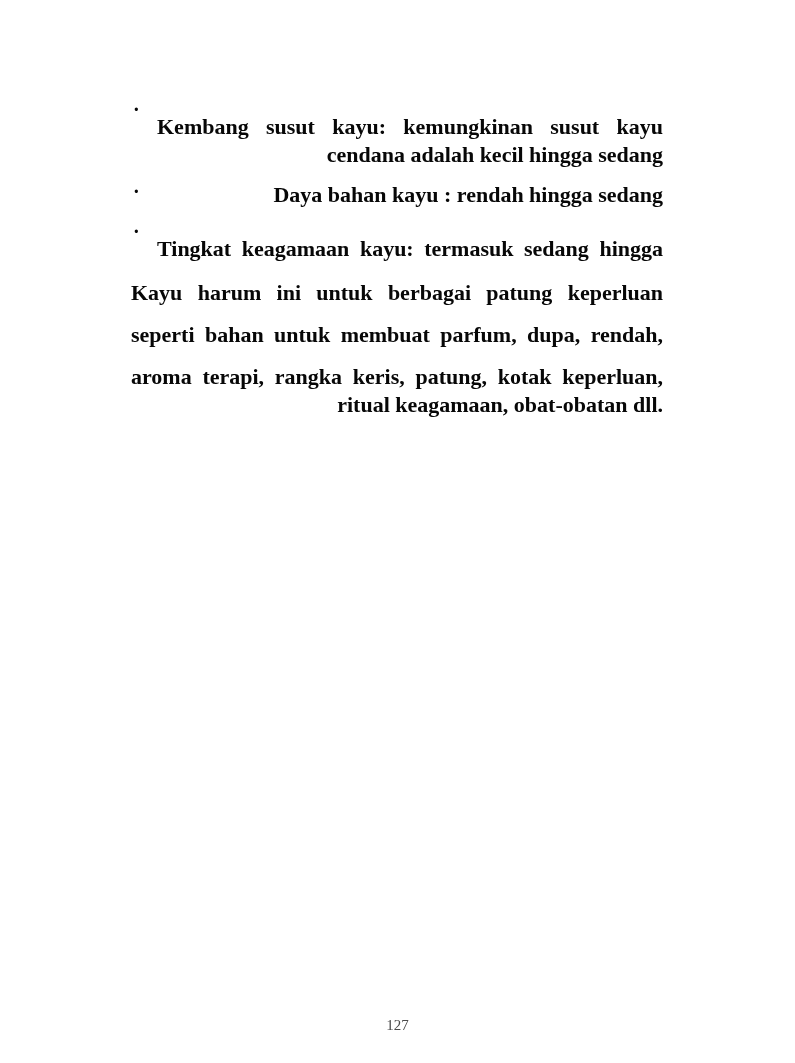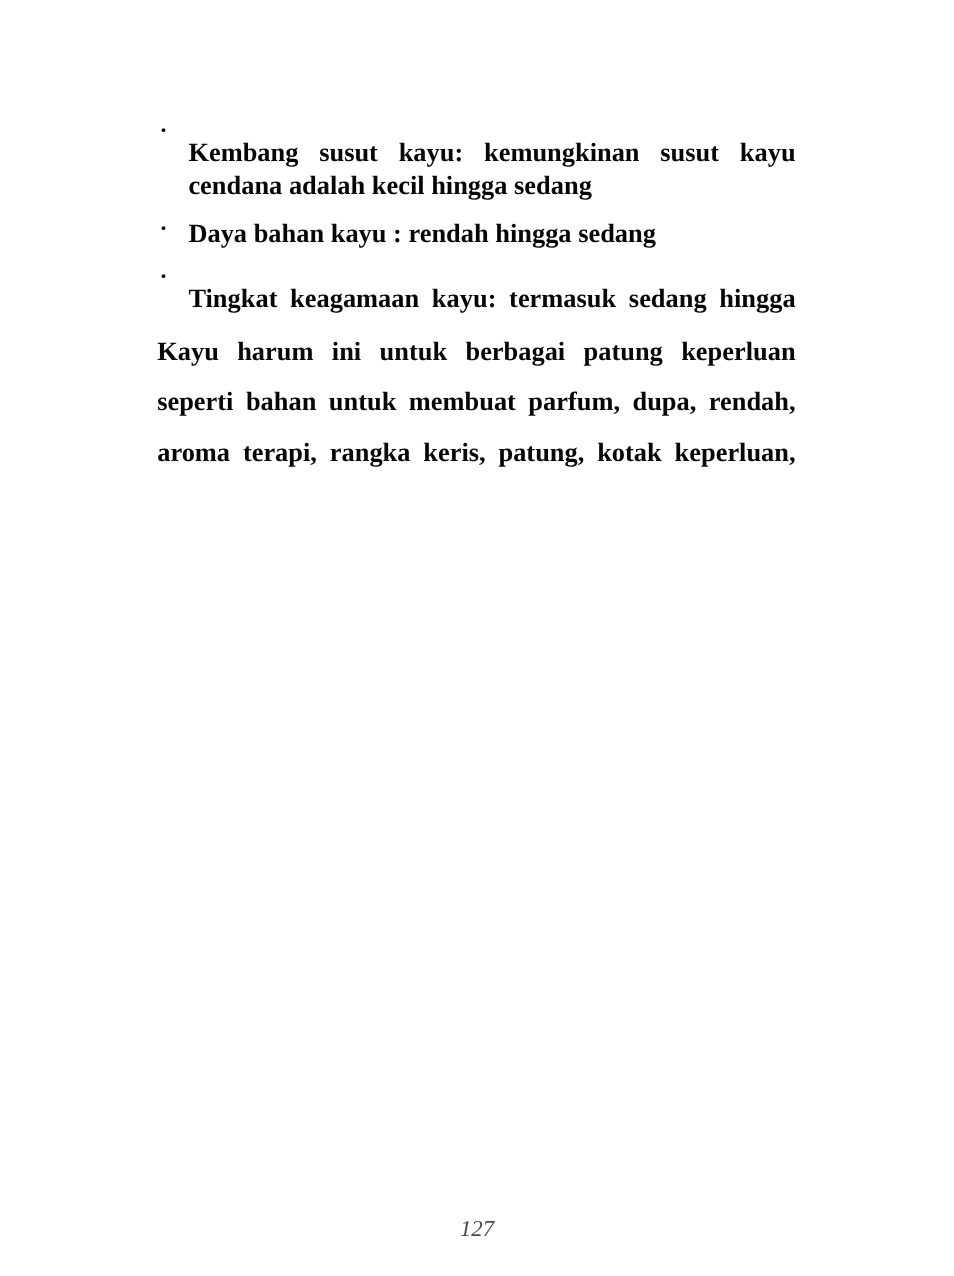--- a/index.html
+++ b/index.html
@@ -42,40 +42,39 @@
     padding-left: 2px;
     position: relative;
     top: -4px;
     font-size: 20px;
   }
   .bullet-text {
     flex: 1;
     min-width: 0;
   }
   .line {
-    text-align: left;
+    text-align: right;
   }
   .j {
     text-align: justify;
     text-align-last: justify;
     margin-top: 14px;
     -moz-text-align-last: justify;
   }
   .page-number {
     position: absolute;
     top: 1016px;
     left: 0;
     width: 100%;
     text-align: center;
-    font-size: 19px;
+    font-size: 15px;
     line-height: 18px;
     font-weight: normal;
     color: #4a4a4a;
     font-family: "Liberation Serif", serif;
-    font-style: italic;
   }
 </style>
 </head>
 <body>
 
 <div class="page">
   <div class="content">
 
     <div class="bullet-list">
 
@@ -100,18 +99,19 @@
           <div class="line j">Tingkat keagamaan kayu: termasuk sedang hingga</div>
         </div>
       </div>
 
     </div>
 
     <div class="paragraph">
       <div class="line j">Kayu harum ini untuk berbagai patung keperluan</div>
       <div class="line j">seperti bahan untuk membuat parfum, dupa, rendah,</div>
       <div class="line j">aroma terapi, rangka keris, patung, kotak keperluan,</div>
+      <div class="line">ritual keagamaan, obat-obatan dll.</div>
     </div>
 
   </div>
 
   <div class="page-number">127</div>
 </div>
 
 </body></html>

